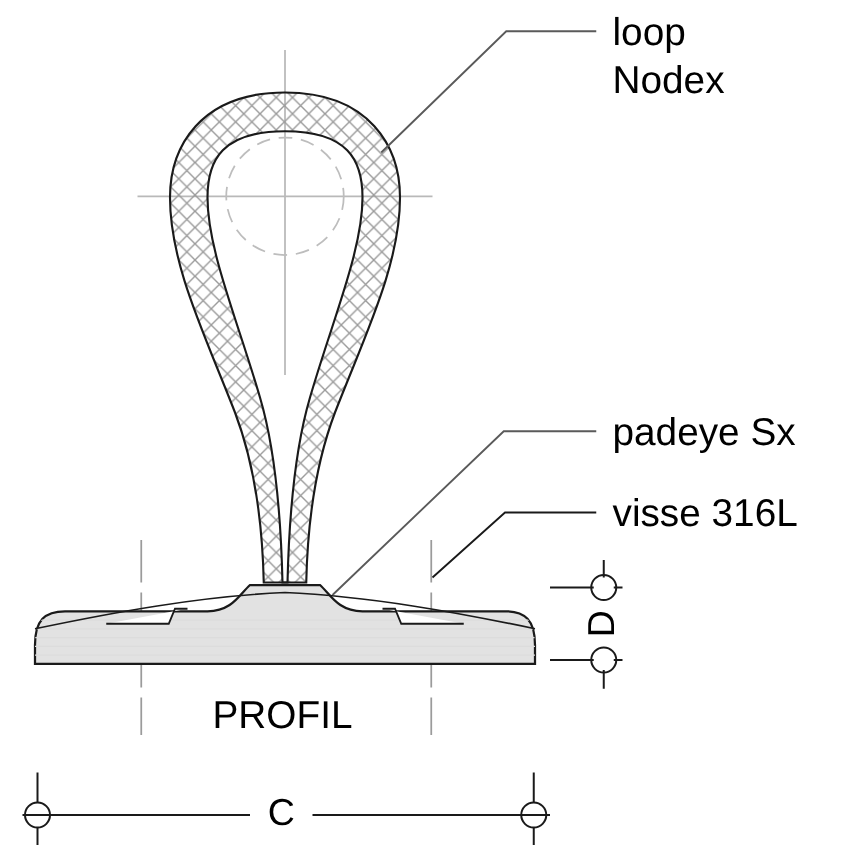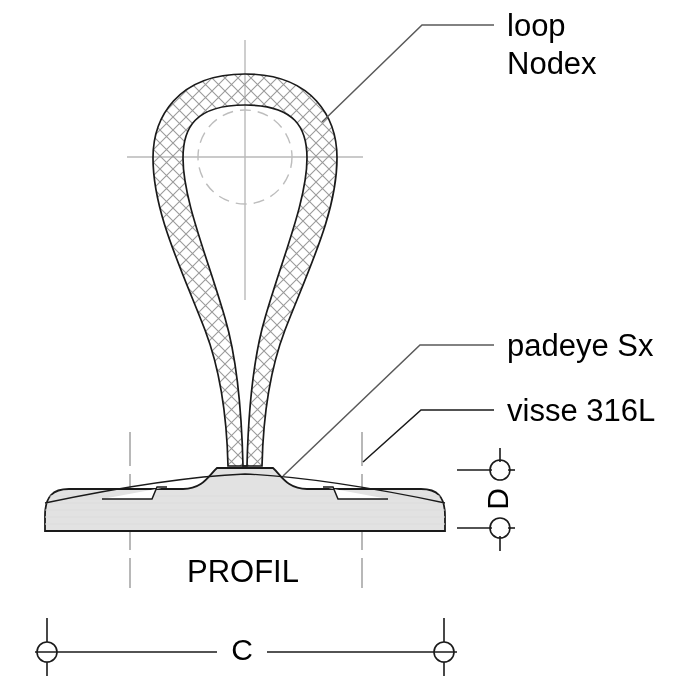--- a/index.html
+++ b/index.html
@@ -13,21 +13,20 @@
     position: relative;
     font-family: "Liberation Sans", sans-serif;
     overflow: hidden;
   }
   #drawing-root {
     position: absolute;
     left: 0;
     top: 0;
     width: 610px;
     height: 676px;
-    padding-left: 17px;
   }
   svg.cad {
     display: block;
     width: 689px;
     height: 676px;
   }
   .anno-text {
     font-family: "Liberation Sans", sans-serif;
     font-size: 31px;
     fill: #000000;

